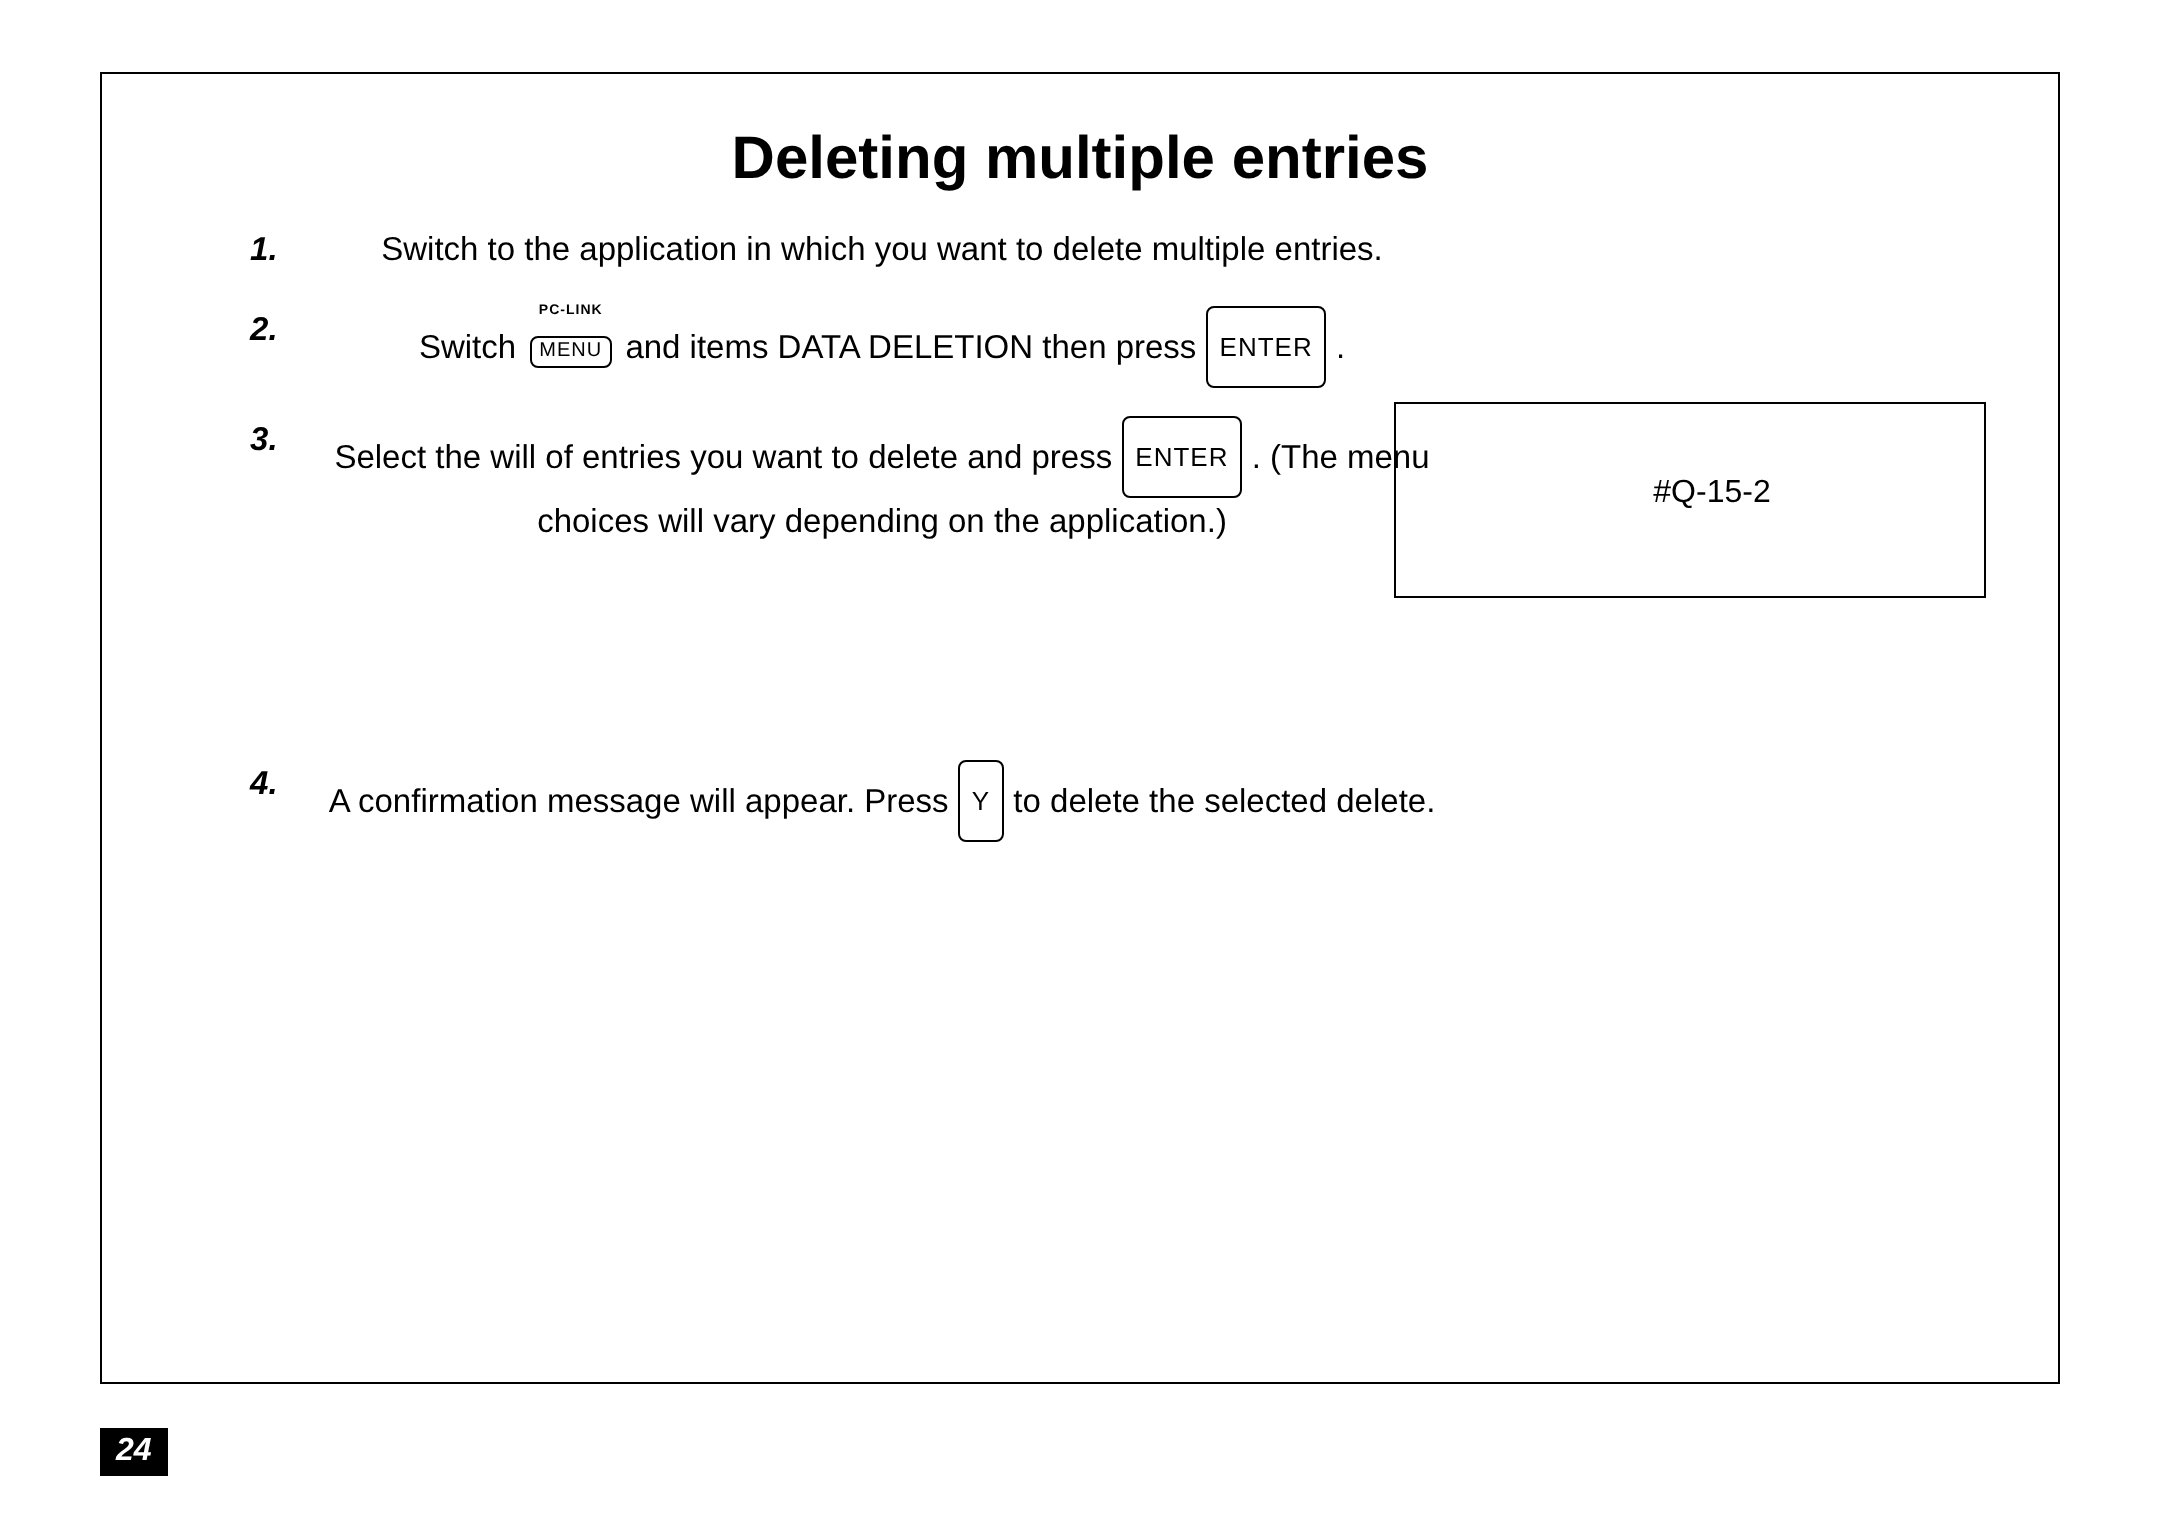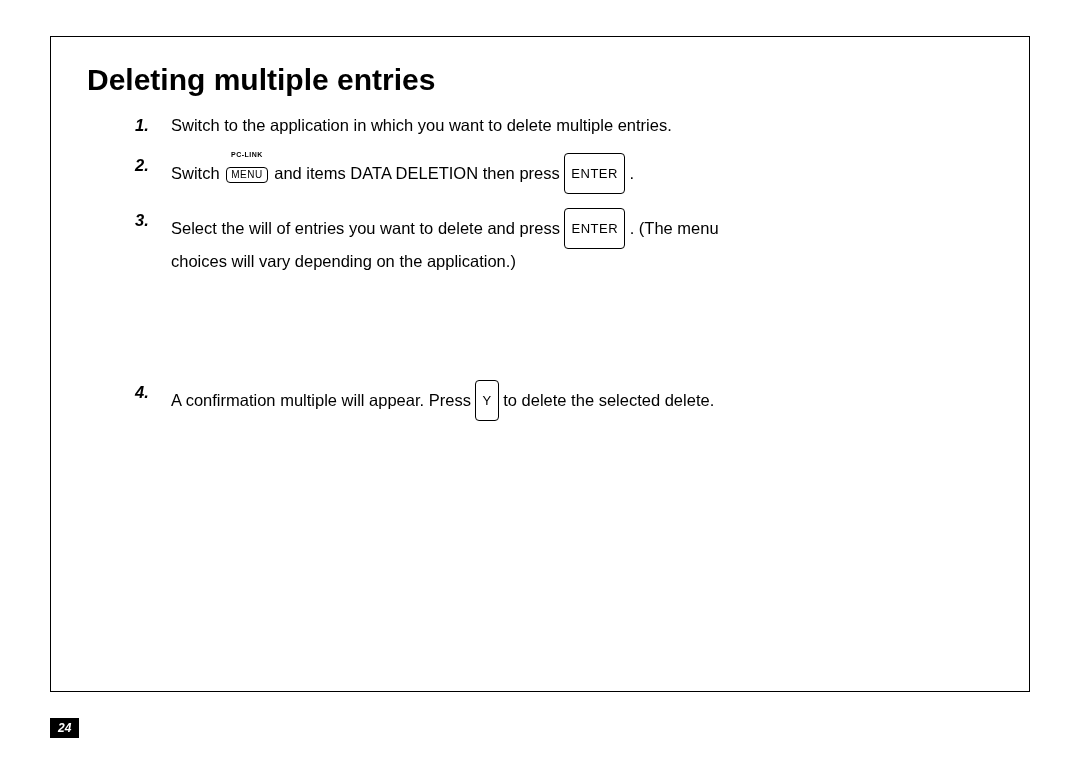--- a/index.html
+++ b/index.html
@@ -18,28 +18,29 @@
     box-sizing: border-box;
     padding: 36px 50px 60px 50px;
   }
   .frame {
     border: 1.5px solid #000;
     width: 100%;
     height: 656px;
     box-sizing: border-box;
     padding: 26px 36px 20px 36px;
     position: relative;
+    text-align: center;
   }
   .heading {
     font-size: 30px;
     font-weight: bold;
     margin: 0 0 16px 0;
   }
   ol.steps {
-    margin: 14px;
+    margin: 4px;
     padding: 0 0 0 34px;
     list-style: none;
     counter-reset: step;
     font-size: 16.5px;
     line-height: 1.55;
   }
   ol.steps > li {
     position: relative;
     padding-left: 36px;
     margin: 0 0 14px 0;
@@ -101,21 +102,21 @@
     font-size: 16px;
   }
   .page-number {
     position: absolute;
     left: 50px;
     bottom: 22px;
     background: #000;
     color: #fff;
     font-style: italic;
     font-weight: bold;
-    font-size: 12px;
+    font-size: 16px;
     padding: 3px 8px;
   }
 </style>
 </head>
 <body>
 
 <div class="page">
   <div class="frame">
     <h1 class="heading">Deleting multiple entries</h1>
 
@@ -132,22 +133,25 @@
         <span> and items DATA DELETION then press </span>
         <span class="key">ENTER</span>
         <span> .</span>
       </li>
       <li class="tall">
         <span>Select the will of entries you want to delete and press </span>
         <span class="key">ENTER</span>
         <span> . (The menu choices will vary depending on the application.)</span>
       </li>
       <li>
-        <span>A confirmation multiple will appear. Press </span>
+        <span>A confirmation message will appear. Press </span>
         <span class="key">Y</span>
         <span> to delete the selected delete.</span>
       </li>
     </ol>
 
+    <div class="callout">
+      <span>#Q-15-2</span>
+    </div>
   </div>
 
   <div class="page-number">24</div>
 </div>
 
 </body></html>

